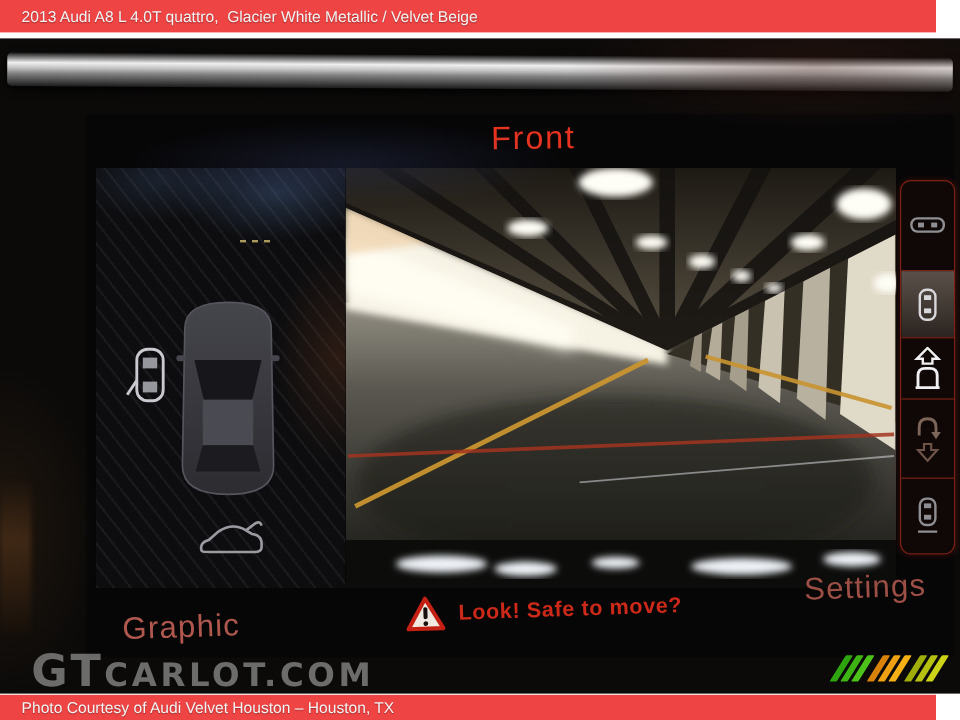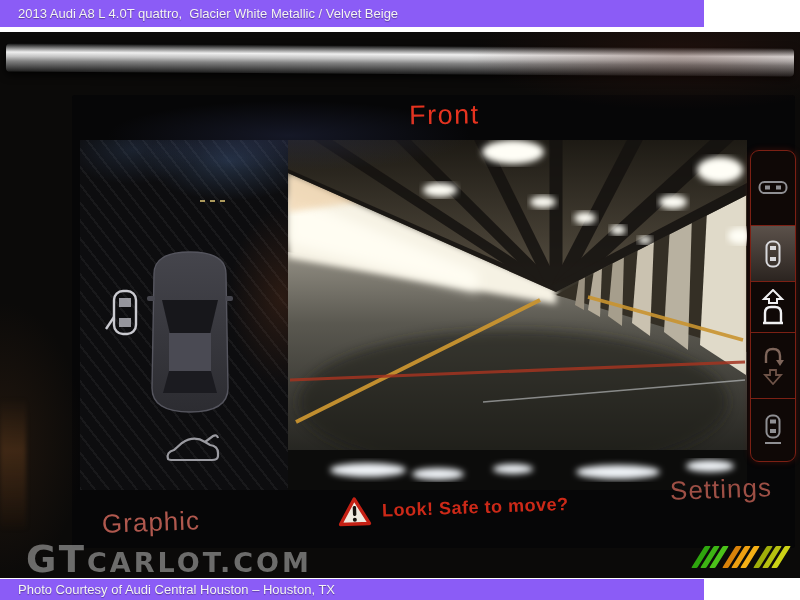--- a/index.html
+++ b/index.html
@@ -1,20 +1,20 @@
 <!DOCTYPE html>
 <html><head>
 <meta charset="utf-8">
 <style>
   html,body{margin:0;padding:0}
   body{width:800px;height:600px;position:relative;overflow:hidden;background:#ffffff;
        font-family:"Liberation Sans",sans-serif}
 
   
-  .caption-bar{position:absolute;left:0;width:704px;background:#8b5cf6;color:#f4f4f4;
+  .caption-bar{position:absolute;left:0;width:780px;background:#ef4444;color:#f4f4f4;
        font-size:13px;padding-left:18px;box-sizing:border-box;white-space:pre;
        text-shadow:0 1px 1px rgba(0,0,0,.35)}
   .caption-top{top:0;height:27px;line-height:27px}
   .caption-bottom{top:579px;height:21px;line-height:21px}
 
   
   .photo{position:absolute;top:32px;left:0;width:800px;height:546px;background:#0b0a09;overflow:hidden}
   .photo-tint{position:absolute;inset:0;pointer-events:none;
       background:radial-gradient(ellipse 300px 80px at 85% 4%,rgba(70,30,20,.35),transparent 70%),
                  radial-gradient(ellipse 120px 200px at 0% 75%,rgba(80,50,25,.30),transparent 70%)}
@@ -280,13 +280,13 @@
     <span class="sgroup">
       <i class="stripe" style="background:#9fae0a"></i>
         <i class="stripe" style="background:#b6c010"></i>
         <i class="stripe" style="background:#ccd216"></i>
     </span>
   </div>
 
   <div class="photo-tint"></div>
 </div>
 
-<div class="caption-bar caption-bottom">Photo Courtesy of Audi Central Houston – Houston, TX</div>
+<div class="caption-bar caption-bottom">Photo Courtesy of Audi Velvet Houston – Houston, TX</div>
 
 </body></html>

